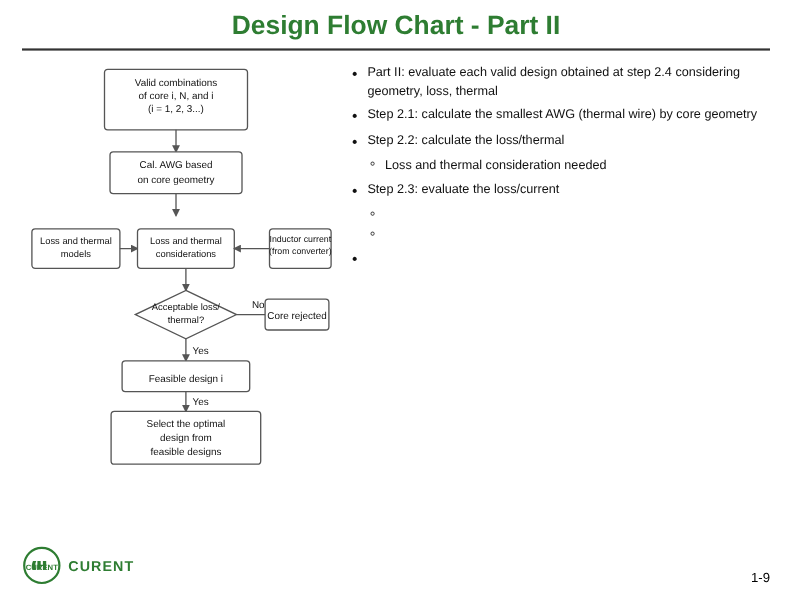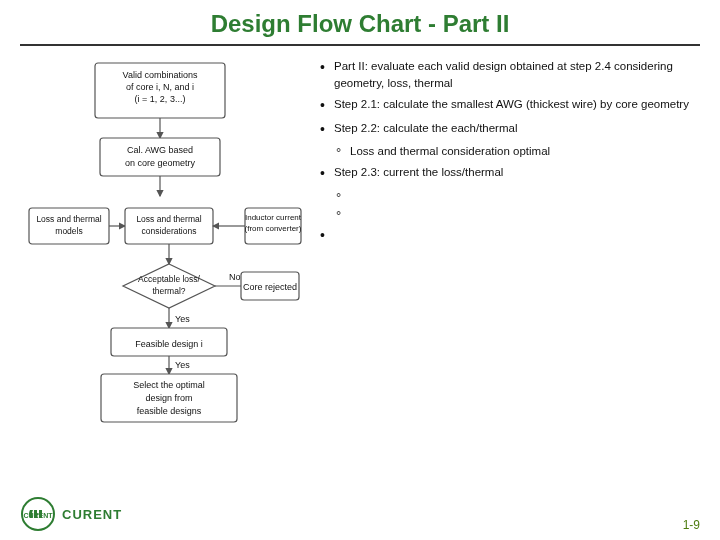--- a/index.html
+++ b/index.html
@@ -118,21 +118,21 @@
 
     .logo-text {
       font-size: 13px;
       font-weight: bold;
       color: #2e7d32;
       letter-spacing: 1px;
     }
 
     .page-num {
       font-size: 12px;
-      color: #4d7c0f;
+      color: #000000;
       align-self: flex-end;
     }
   </style>
 </head>
 <body>
 
 <div class="page">
   <div class="title">Design Flow Chart - Part II</div>
 
   <div class="content-area">
@@ -205,38 +205,38 @@
 
     <div class="text-panel">
 
       <div class="bullet-item">
         <span class="bullet-dot">•</span>
         <span>Part II: evaluate each valid design obtained at step 2.4 considering geometry, loss, thermal</span>
       </div>
 
       <div class="bullet-item">
         <span class="bullet-dot">•</span>
-        <span>Step 2.1: calculate the smallest AWG (thickest wire) by core geometry</span>
-      </div>
-
-      <div class="bullet-item">
-        <span class="bullet-dot">•</span>
-        <span>Step 2.2: calculate the each/thermal</span>
+        <span>Step 2.1: calculate the smallest AWG (thermal wire) by core geometry</span>
+      </div>
+
+      <div class="bullet-item">
+        <span class="bullet-dot">•</span>
+        <span>Step 2.2: calculate the loss/thermal</span>
       </div>
 
       <div class="sub-bullets">
         <div class="sub-bullet">
           <span class="sub-dot">⚬</span>
-          <span>Loss and thermal consideration optimal</span>
+          <span>Loss and thermal consideration needed</span>
         </div>
       </div>
 
       <div class="bullet-item">
         <span class="bullet-dot">•</span>
-        <span>Step 2.3: current the loss/thermal</span>
+        <span>Step 2.3: evaluate the loss/current</span>
       </div>
 
       <div class="sub-bullets">
         <div class="sub-bullet">
           <span class="sub-dot">⚬</span>
         </div>
         <div class="sub-bullet">
           <span class="sub-dot">⚬</span>
         </div>
       </div>

